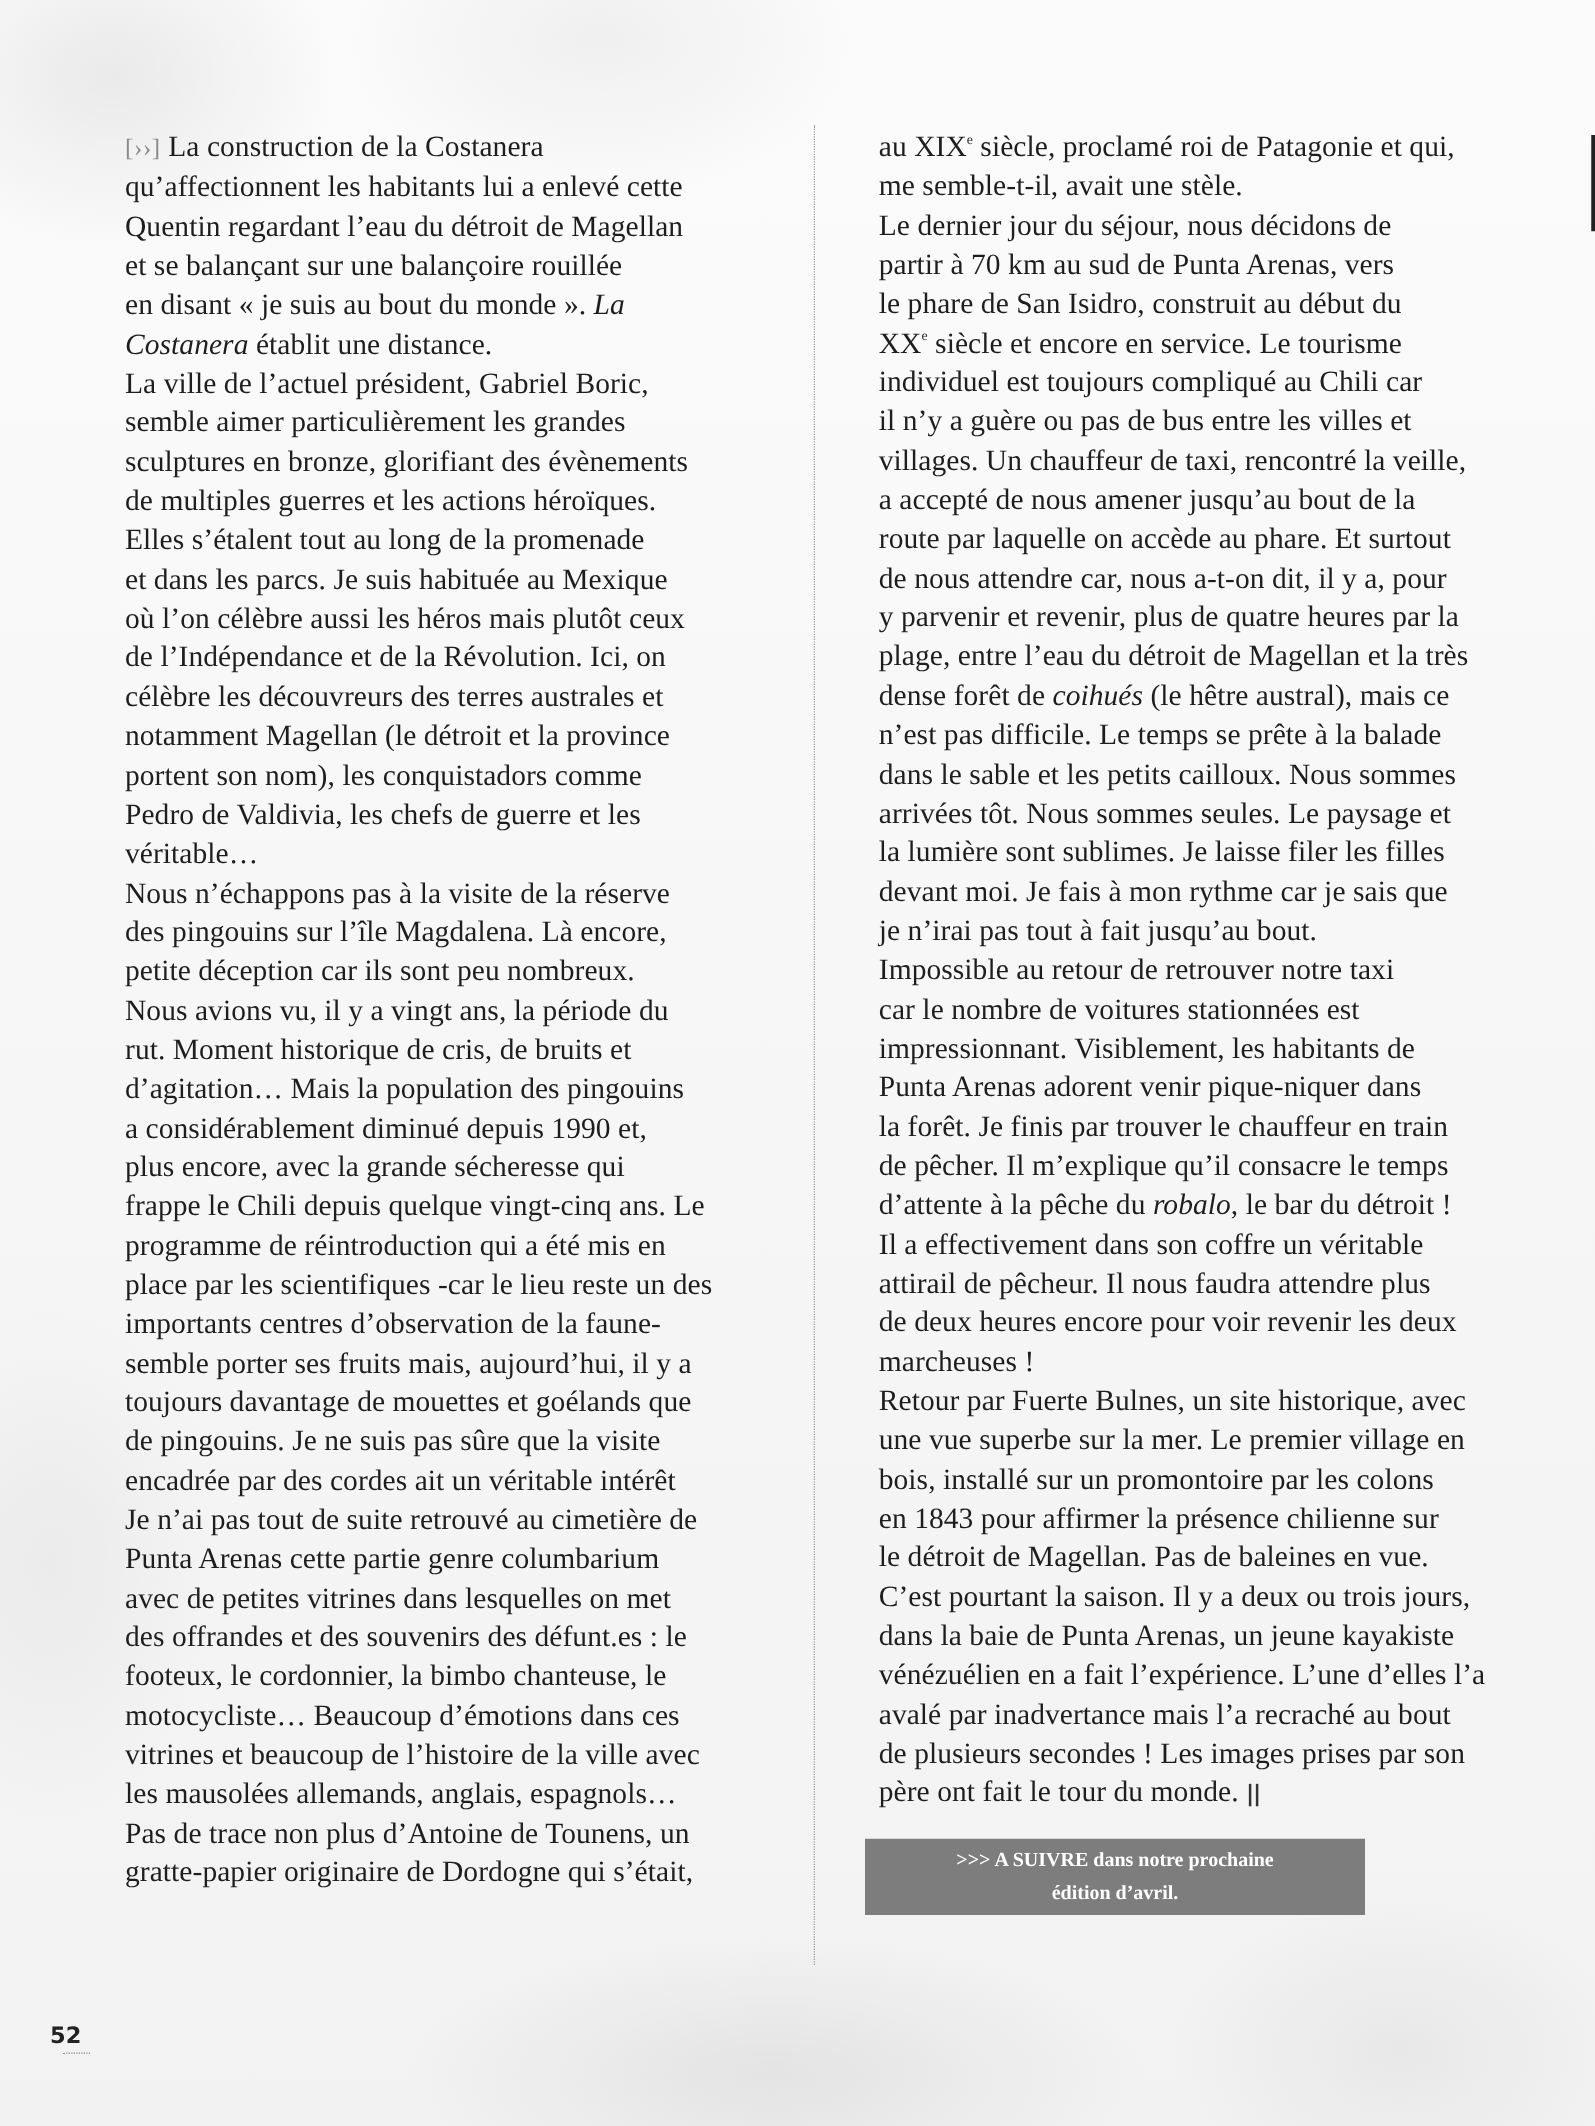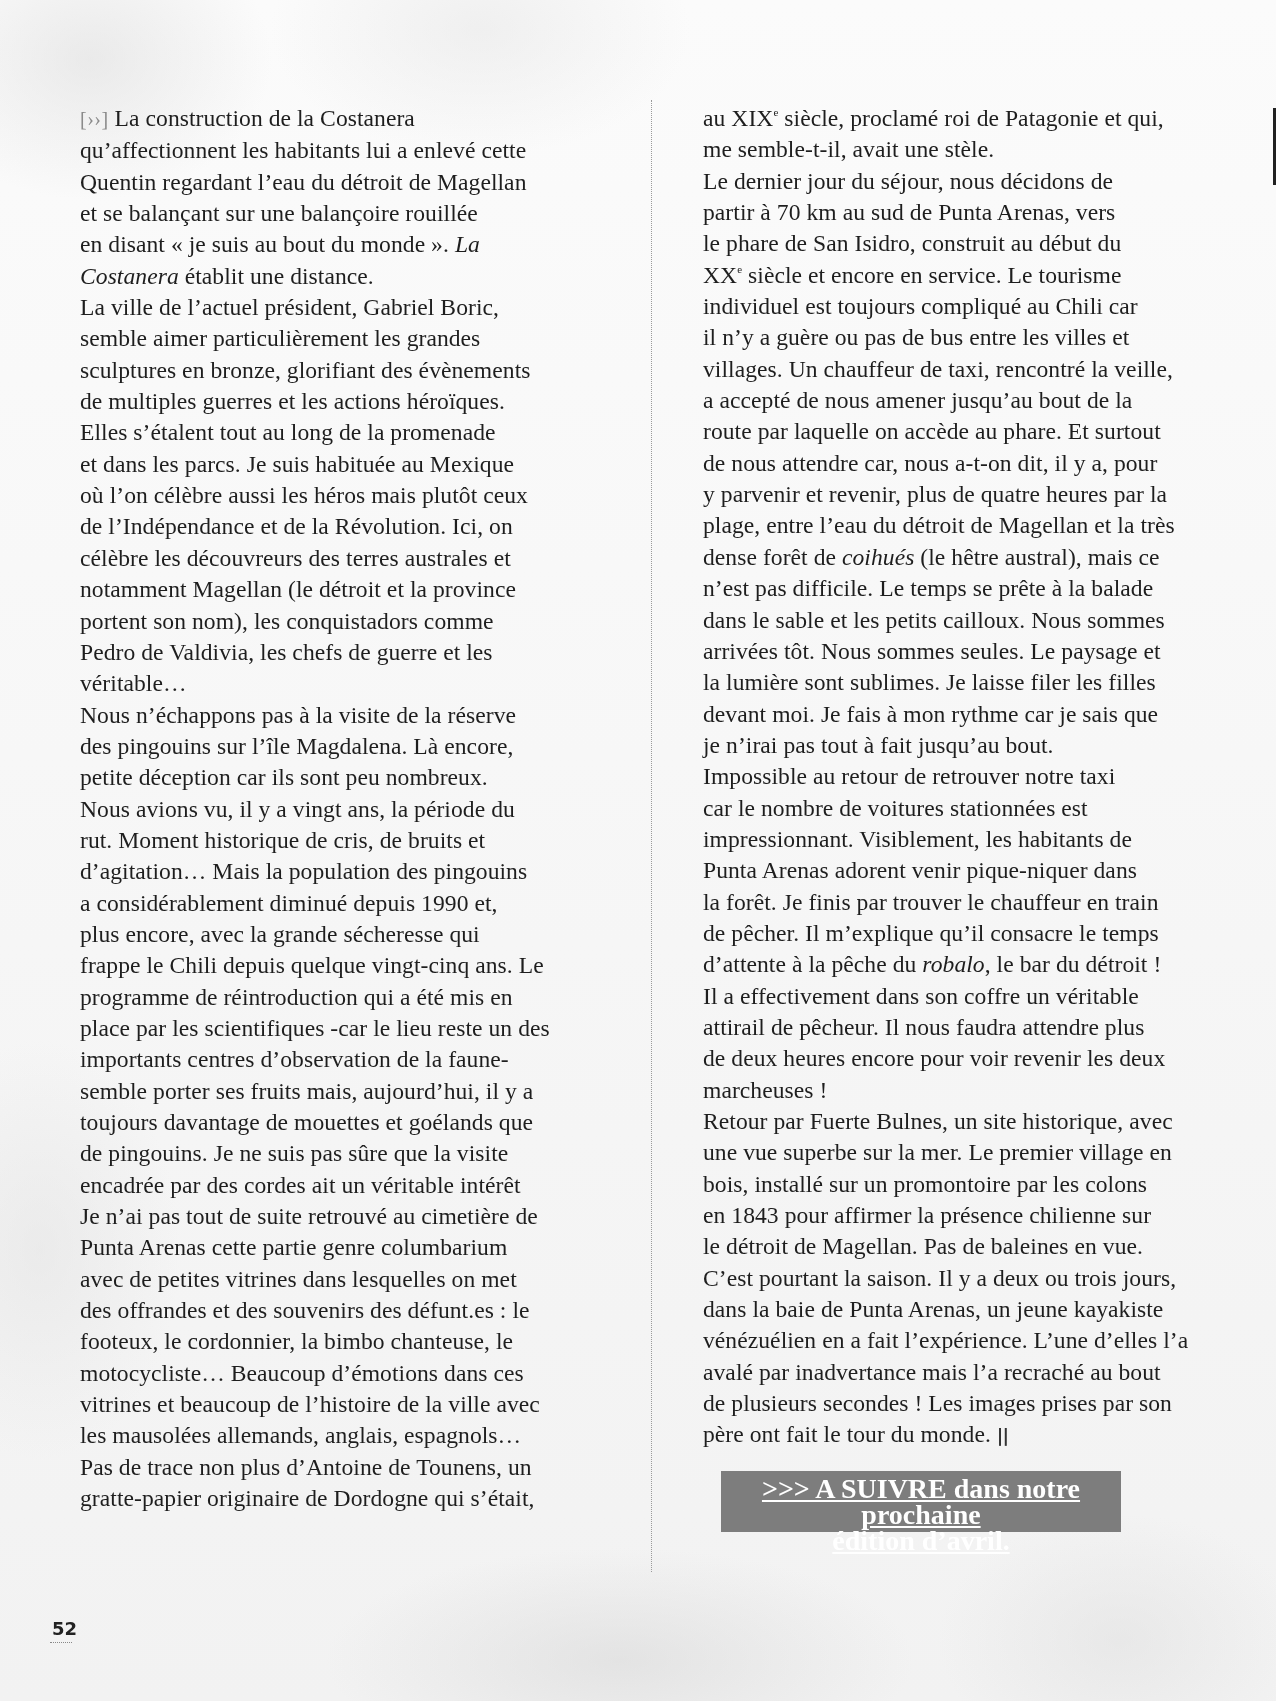--- a/index.html
+++ b/index.html
@@ -17,42 +17,42 @@
         radial-gradient(ellipse 420px 160px at 620px 1660px, rgba(215,215,215,0.55), transparent 70%),
         radial-gradient(ellipse 260px 180px at 1120px 1640px, rgba(222,222,222,0.5), transparent 70%),
         radial-gradient(ellipse 200px 300px at 40px 1250px, rgba(225,225,225,0.5), transparent 70%),
         linear-gradient(#fbfbfb, #f2f2f2);
     }
     .col {
       position: absolute; top: 103px;
       font-size: 23.6px; line-height: 31.35px;
       letter-spacing: 0.05px;
     }
-    .col-left { left: 80px; width: 560px; }
+    .col-left { left: 100px; width: 560px; }
     .col-right { left: 703px; width: 560px; }
     .line { display: block; white-space: nowrap; }
     .marker { color: #8a8a8a; font-size: 20px; letter-spacing: 0.5px; }
     sup { font-size: 11px; vertical-align: 10px; line-height: 0; }
     .divider {
       position: absolute; left: 651px; top: 100px; height: 1472px; width: 0;
       border-left: 1.5px dotted #9a9a9a;
     }
     .edge-bar {
       position: absolute; left: 1273px; top: 108px; width: 3px; height: 77px;
       background: #222;
     }
     .end-mark { font-family: "DejaVu Sans", sans-serif; font-size: 18px; font-weight: bold; color: #333; letter-spacing: -1px; }
     .callout {
-      position: absolute; left: 721px; top: 1471px; width: 400px; height: 61px;
+      position: absolute; left: 692px; top: 1471px; width: 400px; height: 61px;
       background: #7d7d7d; color: #ffffff;
-      font-weight: bold; font-size: 28px; line-height: 26px;
-      text-align: center; box-sizing: border-box; padding-top: 5px; text-decoration: underline;
+      font-weight: bold; font-size: 16px; line-height: 26px;
+      text-align: center; box-sizing: border-box; padding-top: 5px;
     }
     .page-num {
-      position: absolute; left: 52px; top: 1618px;
+      position: absolute; left: 40px; top: 1618px;
       font-family: "DejaVu Sans", sans-serif; font-weight: bold; font-size: 18px; color: #222;
     }
     .page-num-dots {
       position: absolute; left: 50px; top: 1642px; width: 22px; height: 0;
       border-top: 1.5px dotted #888;
     }
   </style>
 </head>
 <body>
 

